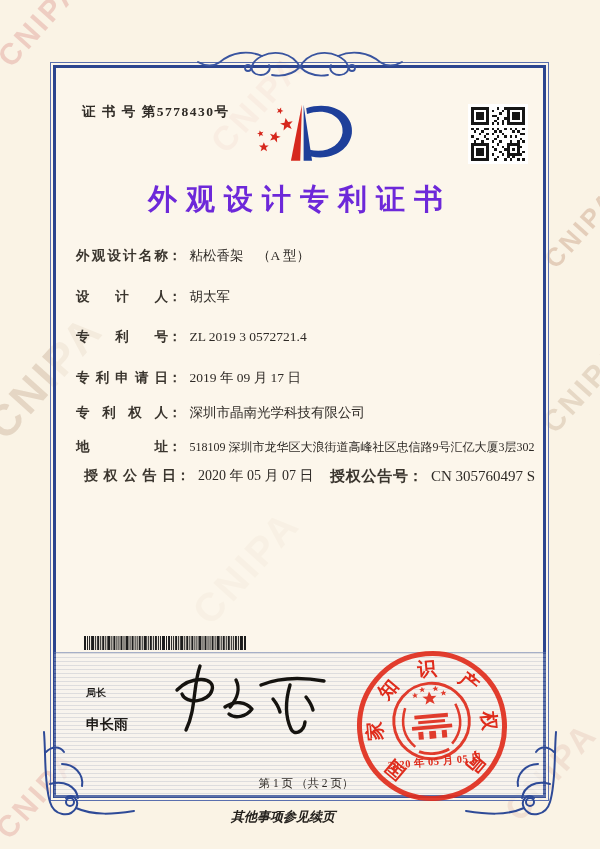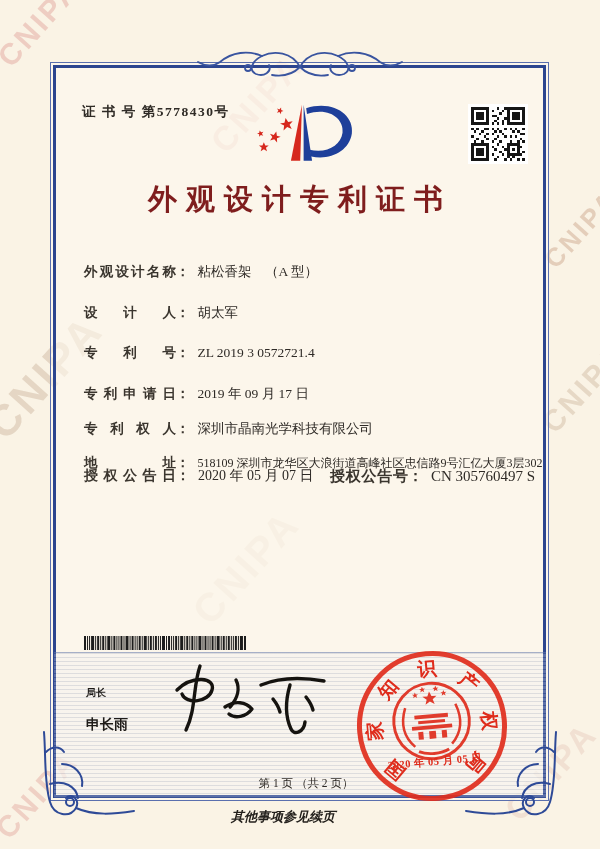--- a/index.html
+++ b/index.html
@@ -32,23 +32,23 @@
 
   .content { position:absolute; inset:0; z-index:2; }
 
   .cert-no { position:absolute; left:82px; top:103px; font-size:13.5px; color:#2f2b26;
              letter-spacing:1.5px; font-weight:600; }
 
   .logo { position:absolute; left:252px; top:92px; width:110px; height:84px; }
   .qr   { position:absolute; left:468px; top:104px; width:60px; height:60px; background:#fff; padding:3px; }
 
   .title { position:absolute; left:0; top:180px; width:100%; text-align:center;
-           font-size:29px; font-weight:bold; color:#7f1d1d; letter-spacing:9px; }
-
-  .row  { position:absolute; left:84px; white-space:nowrap; font-size:13.5px; color:#2e2a26;margin-top:16px; }
+           font-size:29px; font-weight:bold; color:#6d28d9; letter-spacing:9px; }
+
+  .row  { position:absolute; left:76px; white-space:nowrap; font-size:13.5px; color:#2e2a26; }
   .lbl  { display:inline-block; width:92px; text-align:justify; text-align-last:justify;
           font-weight:600; color:#3a352e; vertical-align:top; }
   .colon{ font-weight:600; color:#3a352e; }
   .val  { margin-left:8px; font-weight:500; }
   .r1 { top:247px; } .r2 { top:288px; } .r3 { top:328px; }
   .r4 { top:369px; } .r5 { top:404px; } .r6 { top:438px; }
   .r6 .val { font-size:12px; }
   .grant-left  { position:absolute; left:84px;  top:467px; white-space:nowrap; font-size:14px; color:#2e2a26;}
   .grant-right { position:absolute; left:330px; top:467px; white-space:nowrap; font-size:15px; color:#2e2a26;}
   .grant-right .lbl { width:78px; }

